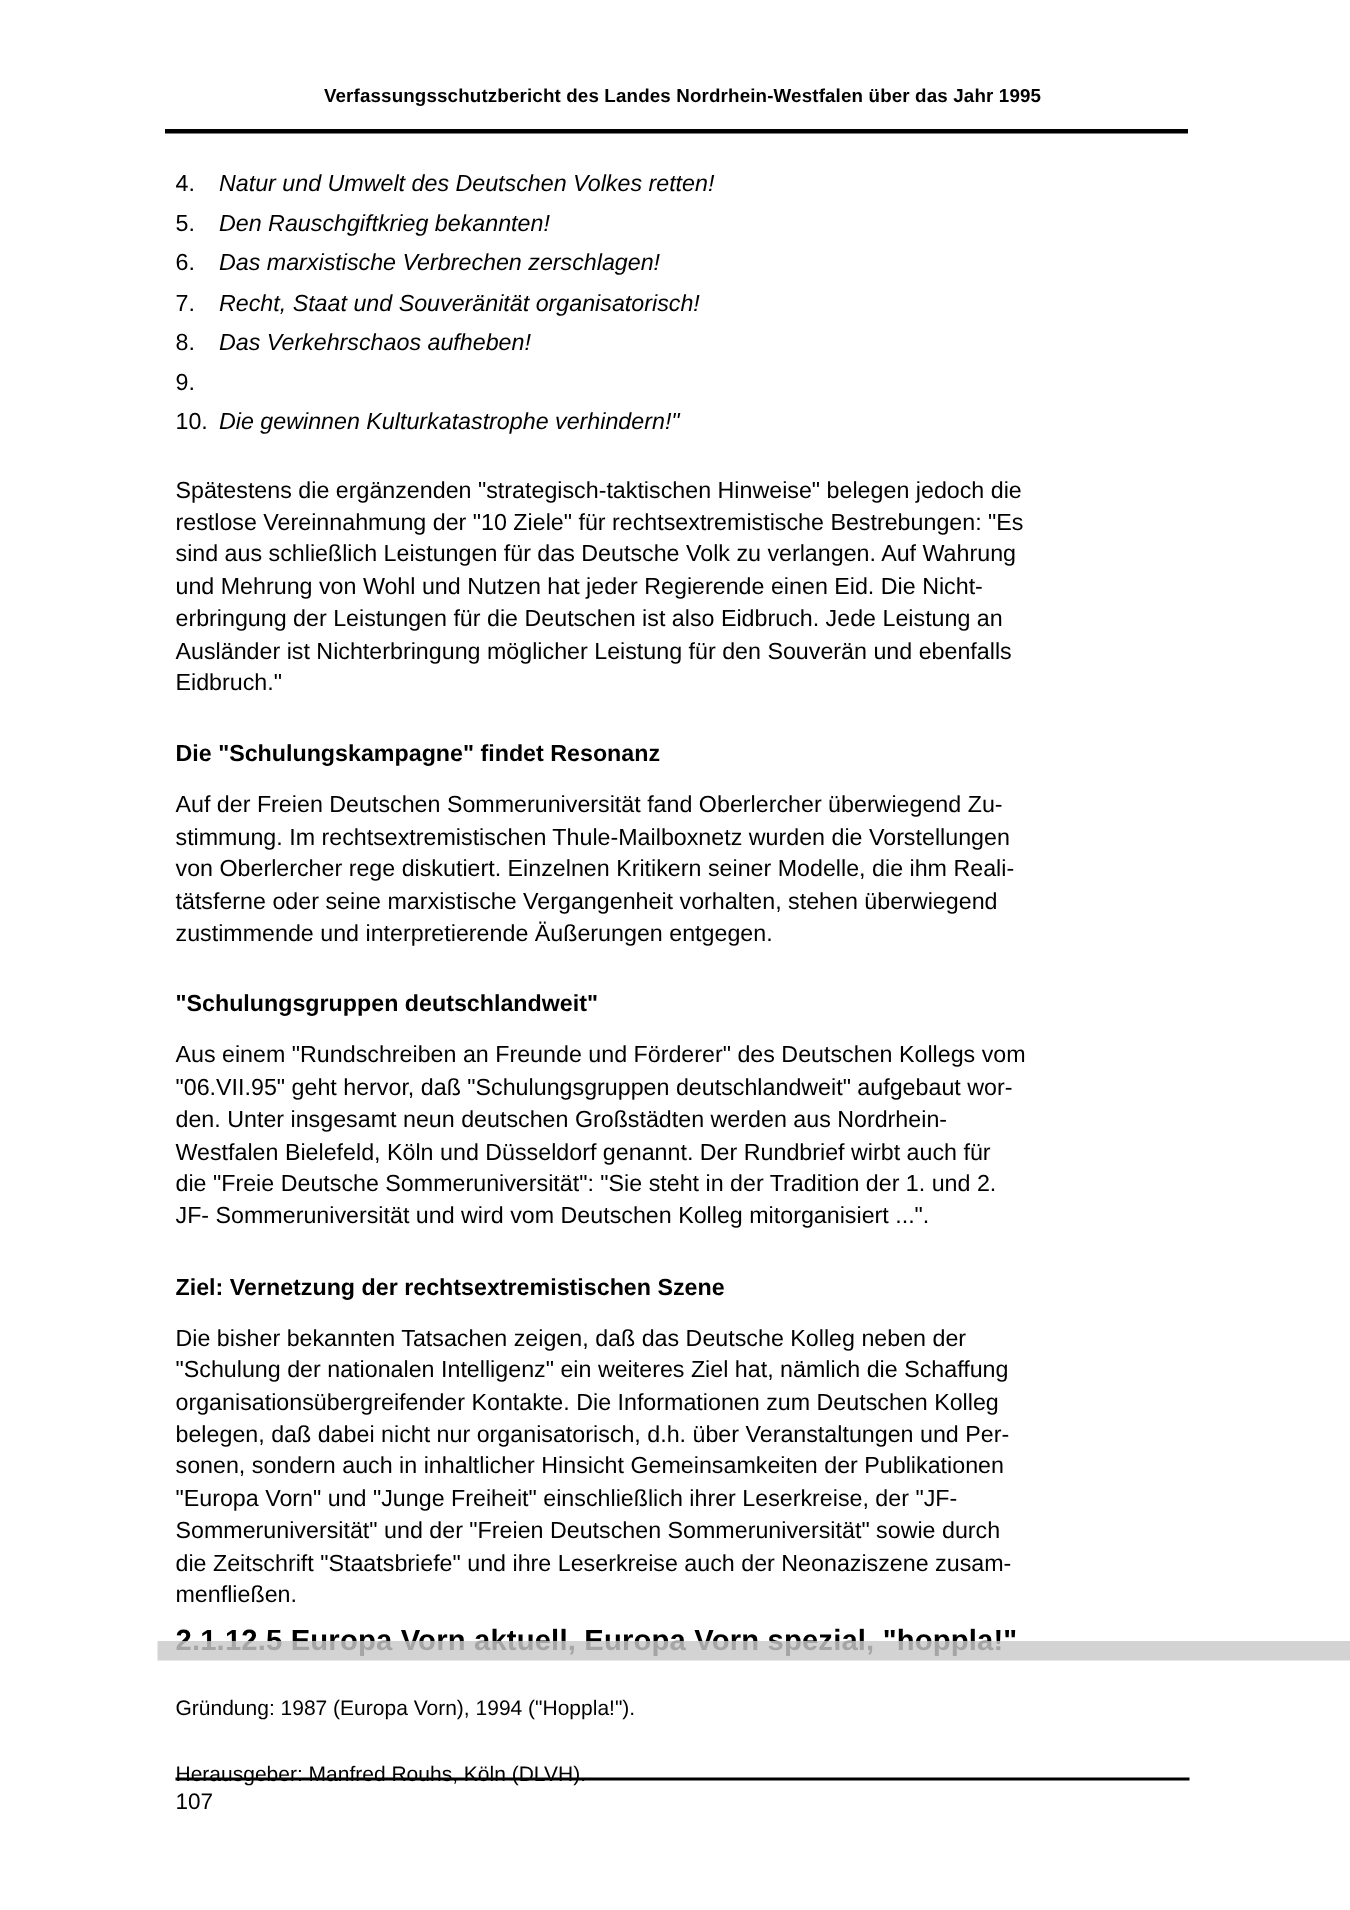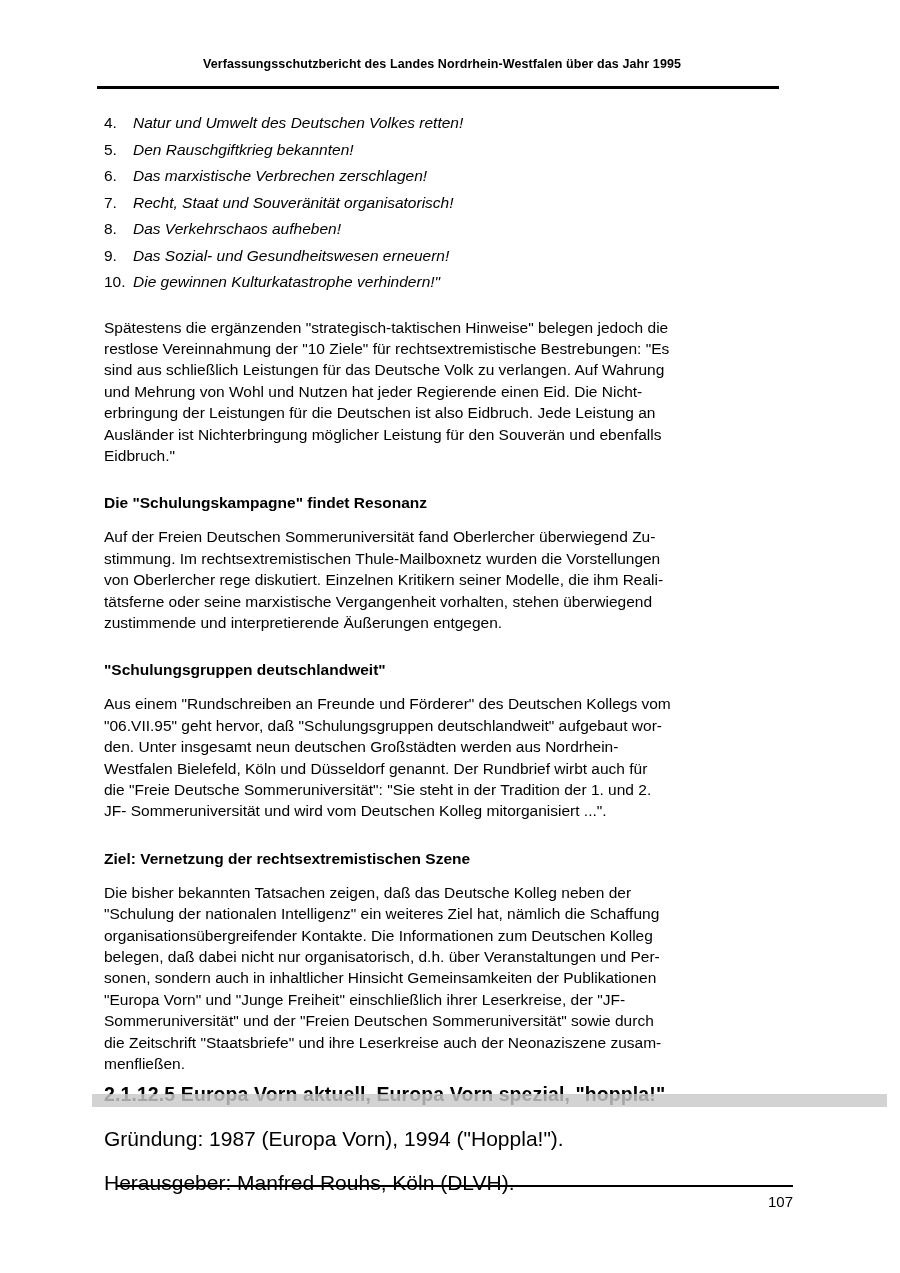--- a/index.html
+++ b/index.html
@@ -9,21 +9,21 @@
     width: 900px;
     height: 1273px;
     background: #ffffff;
     color: #000000;
     font-family: "Liberation Sans", sans-serif;
     overflow: hidden;
     margin: 0 auto;
   }
   .content {
     position: absolute;
-    left: 104px;
+    left: 117px;
     top: 0;
     width: 676px;
   }
   .doc-header {
     margin-top: 57px;
     text-align: center;
     font-weight: bold;
     font-size: 12.5px;
     letter-spacing: 0.1px;
   }
@@ -64,36 +64,36 @@
     position: absolute;
     left: -12px;
     top: 11px;
     width: 795px;
     height: 13px;
     background: rgba(201, 201, 201, 0.82);
     pointer-events: none;
   }
   .meta-para {
     margin-top: 22px;
-    font-size: 21px;
+    font-size: 14px;
     line-height: 21.4px;
   }
   .footer-rule {
     position: absolute;
     left: 117px;
     top: 1185px;
     width: 676px;
     border-top: 2px solid #000000;
   }
   .page-number {
     position: absolute;
     left: 117px;
     top: 1193px;
     width: 676px;
-    text-align: right;
+    text-align: left;
     font-size: 15px;
   }
 </style>
 </head>
 <body>
 
 <div class="page">
   <div class="content">
 
     <div class="doc-header">Verfassungsschutzbericht des Landes Nordrhein-Westfalen über das Jahr 1995</div>
@@ -115,21 +115,20 @@
       <div class="goal-row">
         <span class="goal-num">7.</span>
         <span class="goal-text">Recht, Staat und Souveränität organisatorisch!</span>
       </div>
       <div class="goal-row">
         <span class="goal-num">8.</span>
         <span class="goal-text">Das Verkehrschaos aufheben!</span>
       </div>
       <div class="goal-row">
         <span class="goal-num">9.</span>
-        <span class="goal-text">Das Sozial- und Gesundheitswesen erneuern!</span>
       </div>
       <div class="goal-row">
         <span class="goal-num">10.</span>
         <span class="goal-text">Die gewinnen Kulturkatastrophe verhindern!"</span>
       </div>
     </div>
 
     <div class="para">Spätestens die ergänzenden "strategisch-taktischen Hinweise" belegen jedoch die
 restlose Vereinnahmung der "10 Ziele" für rechtsextremistische Bestrebungen: "Es
 sind aus schließlich Leistungen für das Deutsche Volk zu verlangen. Auf Wahrung

